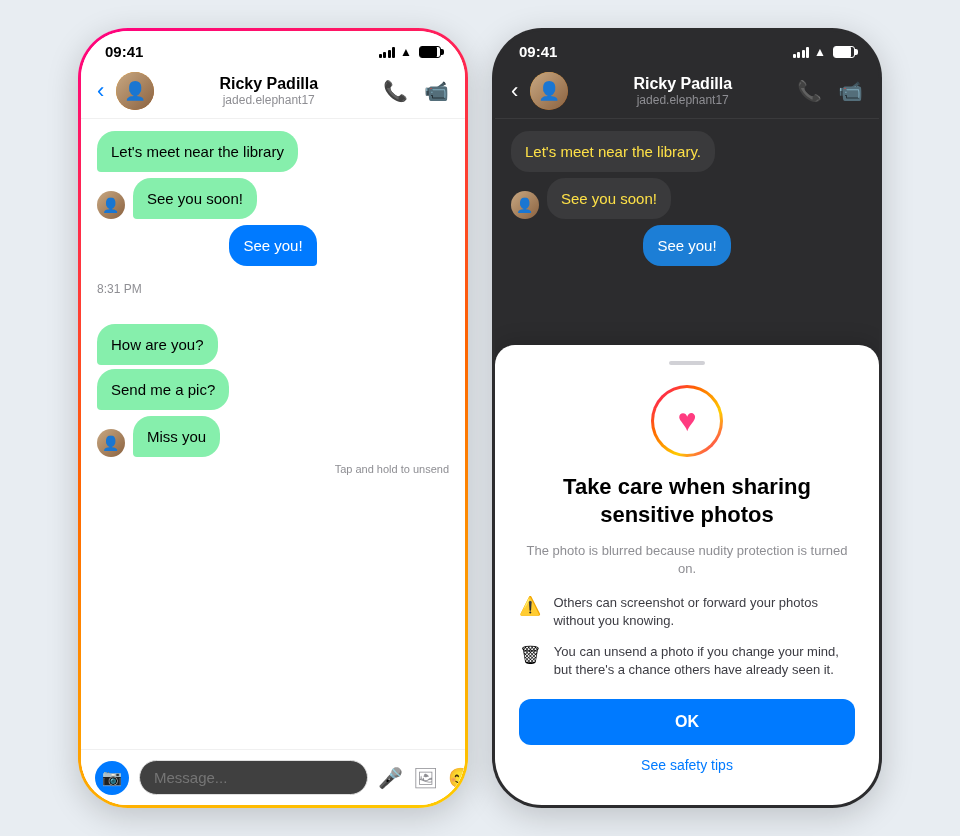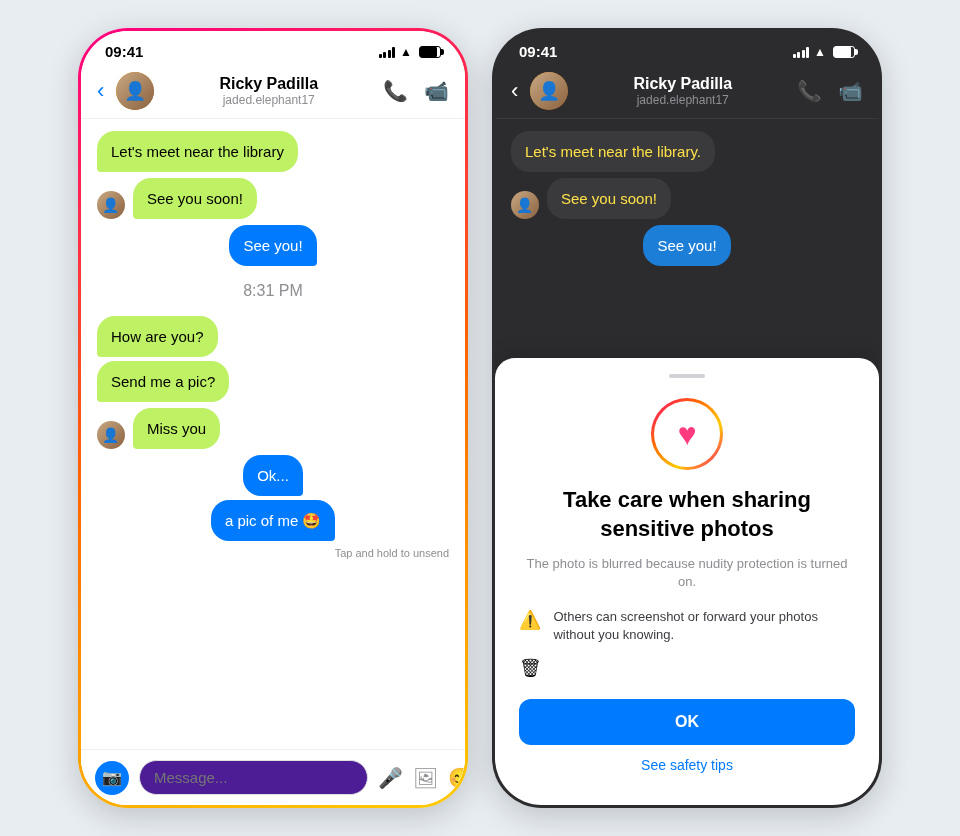--- a/index.html
+++ b/index.html
@@ -175,42 +175,41 @@
       font-size: 14px;
     }
     .bubble {
       max-width: 240px;
       padding: 10px 14px;
       border-radius: 18px;
       font-size: 15px;
       line-height: 1.4;
     }
     .bubble.received {
-      background: #bef264;
+      background: #86efac;
       color: #000;
       border-bottom-left-radius: 4px;
     }
     .bubble.sent {
       background: #007AFF;
       color: #fff;
       border-bottom-right-radius: 4px;
     }
     .bubble.dark-received {
       background: #3a3a3c;
       color: #fde047;
     }
     .bubble.dark-sent {
       background: #1c7ed6;
       color: #fff;
     }
     .time-label {
-      text-align: center;
-      font-size: 16px;
+      font-size: 12px;
       color: #8e8e93;
-      margin: 10px 0 10px;
+      margin: 10px 0 22px;
     }
 
     
     .blurred-image-wrap {
       display: flex;
       flex-direction: column;
       align-items: flex-end;
       gap: 4px;
     }
     .blurred-image {
@@ -277,21 +276,21 @@
       flex-shrink: 0;
     }
     .msg-input {
       flex: 1;
       border: 1px solid #e0e0e0;
       border-radius: 20px;
       padding: 8px 14px;
       font-size: 15px;
       color: #8e8e93;
       outline: none;
-      background: #4c1d95;
+      background: #404040;
     }
     .input-actions {
       display: flex;
       gap: 10px;
       align-items: center;
     }
     .input-icon {
       font-size: 20px;
       color: #8e8e93;
       cursor: pointer;
@@ -486,24 +485,20 @@
 
         <div class="bubble-group received-group">
           <div class="bubble received">How are you?</div>
           <div class="bubble received">Send me a pic?</div>
         </div>
         <div class="msg-row">
           <div class="msg-avatar">👤</div>
           <div class="bubble received">Miss you</div>
         </div>
 
-        <div class="bubble-group sent-group">
-          <div class="bubble sent">Ok...</div>
-          <div class="bubble sent">a pic of me 🤩</div>
-        </div>
 
         <div class="blurred-image-wrap">
           <div class="tap-unsend">Tap and hold to unsend</div>
         </div>
       </div>
 
       <div class="input-bar">
         <div class="camera-btn">
           <span>📷</span>
         </div>
@@ -578,20 +573,21 @@
         <div class="modal-subtitle">The photo is blurred because nudity protection
 is turned on.</div>
 
         <div class="modal-warnings">
           <div class="warning-row">
             <span class="warning-icon">⚠️</span>
             <span class="warning-text">Others can screenshot or forward your photos without you knowing.</span>
           </div>
           <div class="warning-row">
             <span class="warning-icon">🗑</span>
+            <span class="warning-text">You can unsend a photo if you change your mind, but there's a chance others have already seen it.</span>
           </div>
         </div>
 
         <button class="ok-button">OK</button>
         <span class="safety-link">See safety tips</span>
       </div>
     </div>
   </div>
 
 </div>

